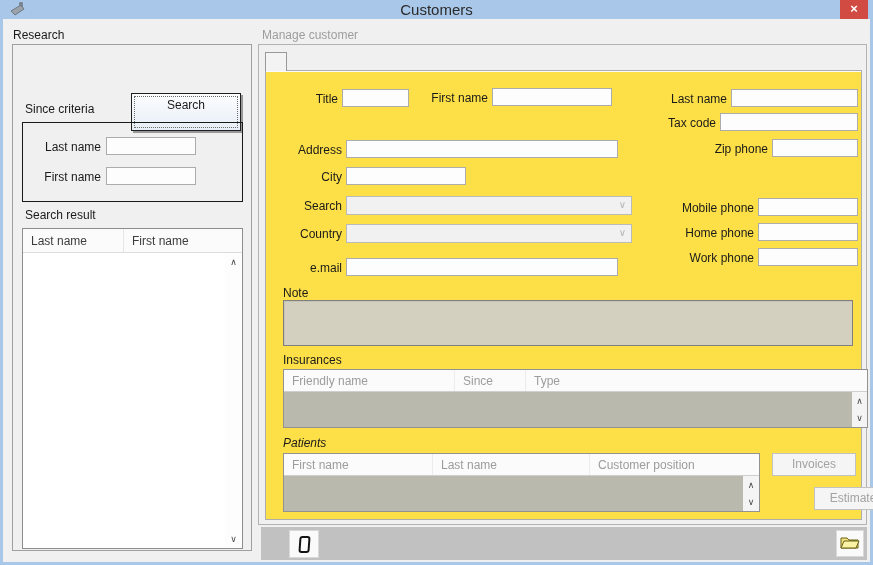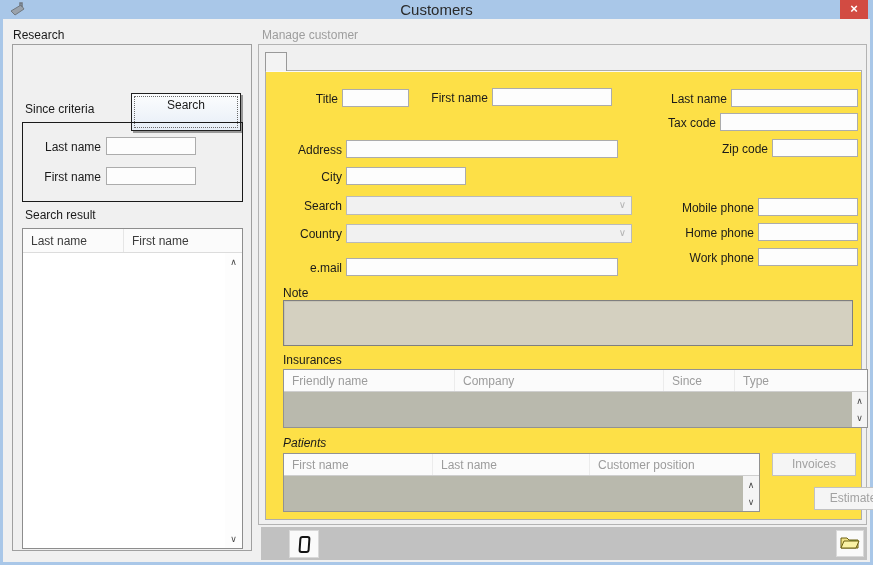--- a/index.html
+++ b/index.html
@@ -114,21 +114,21 @@
         <label class="fieldlabel" style="left:150px; top:20px; width:72px;">First name</label>
         <input class="tb" style="left: 226px; top: 17px; width: 120px;" value="">
         <label class="fieldlabel" style="left:385px; top:21px; width:76px;">Last name</label>
         <input class="tb" style="left: 465px; top: 18px; width: 127px;" value="">
 
         <label class="fieldlabel" style="left:385px; top:45px; width:65px;">Tax code</label>
         <input class="tb" style="left: 454px; top: 42px; width: 138px;" value="">
 
         <label class="fieldlabel" style="left:20px; top:72px; width:56px;">Address</label>
         <input class="tb" style="left: 80px; top: 69px; width: 272px;" value="">
-        <label class="fieldlabel" style="left:440px; top:71px; width:62px;">Zip code</label>
+        <label class="fieldlabel" style="left:440px; top:71px; width:62px;">Zip phone</label>
         <input class="tb" style="left: 506px; top: 68px; width: 86px;" value="">
 
         <label class="fieldlabel" style="left:20px; top:99px; width:56px;">City</label>
         <input class="tb" style="left: 80px; top: 96px; width: 120px;" value="">
 
         <label class="fieldlabel" style="left:20px; top:128px; width:56px;">Search</label>
         <div class="combo" style="left:80px; top:125px; width:286px;">
           <span class="chev">∨</span>
         </div>
         <label class="fieldlabel" style="left:410px; top:130px; width:78px;">Mobile phone</label>
@@ -146,21 +146,20 @@
         <label class="fieldlabel" style="left:410px; top:180px; width:78px;">Work phone</label>
         <input class="tb" style="left: 492px; top: 177px; width: 100px;" value="">
 
         <div class="grouplabel" style="left:17px; top:215px; position:absolute;">Note</div>
         <div class="note-area" style="left:17px; top:229px; width:570px; height:46px;"></div>
 
         <div class="grouplabel" style="left:17px; top:282px; position:absolute;">Insurances</div>
         <div class="grid" style="left:17px; top:298px; width:585px; height:59px;">
           <div class="grid-header">
             <div class="hc" style="width:171px;">Friendly name</div>
-            <div class="hc" style="width:209px;">Company</div>
             <div class="hc" style="width:71px;">Since</div>
             <div class="hc" style="flex:1;">Type</div>
           </div>
           <div class="grid-body" style="right:15px;"></div>
           <div class="vscroll" style="right:0; top:22px; bottom:0; width:15px;">
             <div class="arr up">∧</div>
             <div class="arr dn">∨</div>
           </div>
         </div>
 

